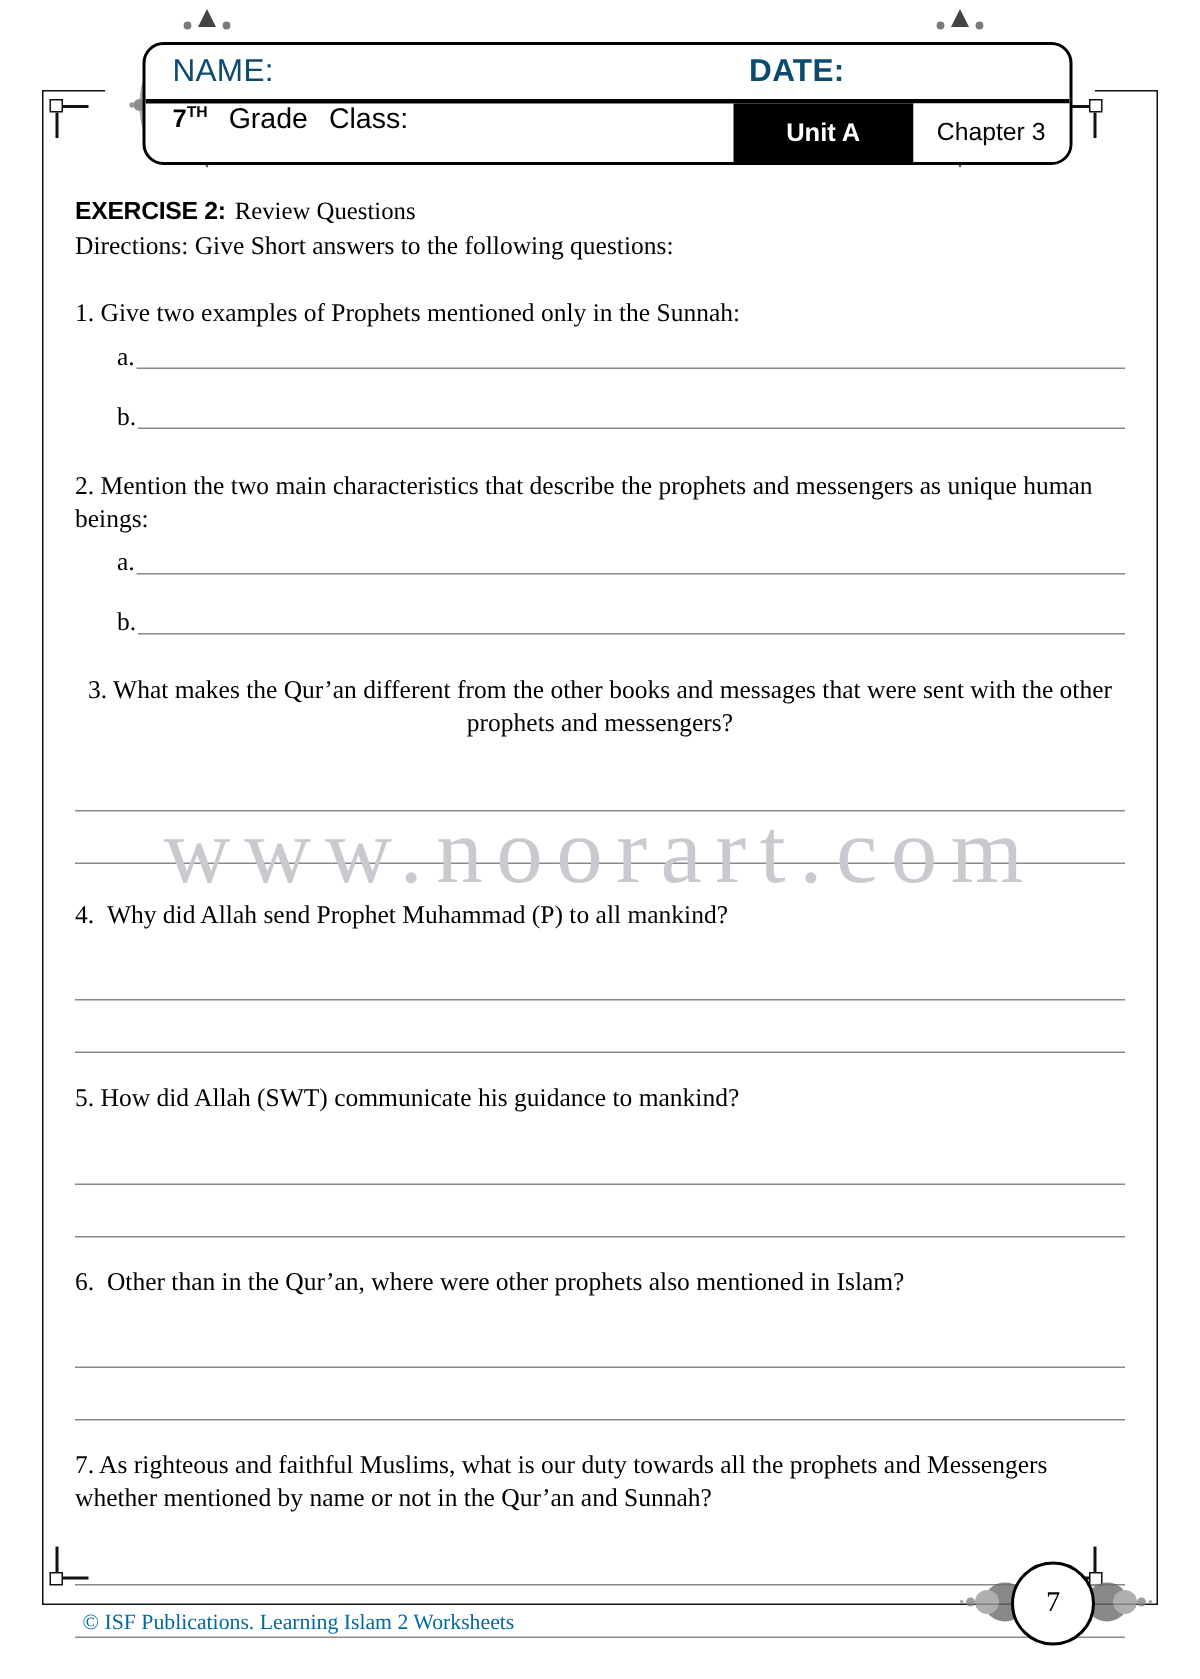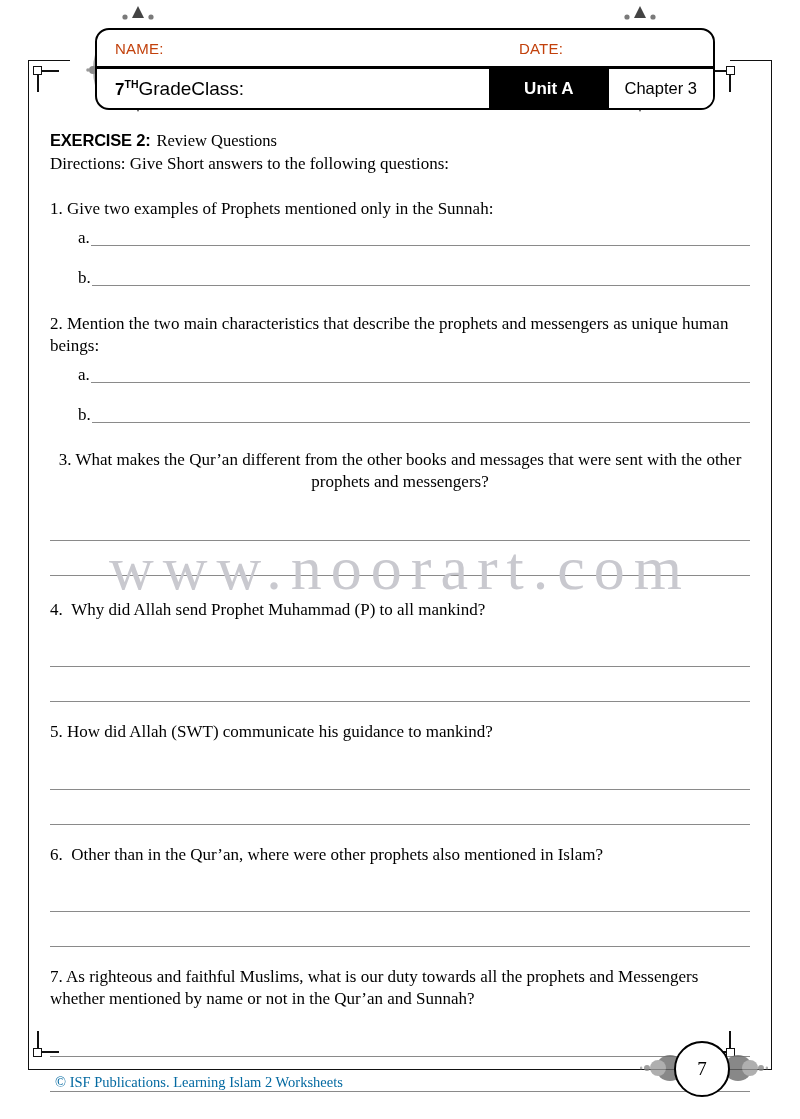--- a/index.html
+++ b/index.html
@@ -91,33 +91,34 @@
   }
   .hb-row-top {
     border-bottom: 3.4px solid #000;
     padding-left: 18px;
   }
   .hb-row-bot {
     padding: 0;
   }
   .hb-label {
     font-family: "Liberation Sans", sans-serif;
-    font-size: 15px;
+    font-size: 21px;
     letter-spacing: 0.2px;
-    color: #c2410c;
+    color: #0c4a6e;
   }
   .hb-name { flex: 0 0 auto; }
   .hb-spacer-a { flex: 1 1 auto; }
-  .hb-date { flex: 0 0 auto; padding-right: 150px; }
+  .hb-date { flex: 0 0 auto; padding-right: 150px; font-weight: bold; }
 
   .hb-grade-cell {
     flex: 1 1 auto;
     padding-left: 18px;
     display: flex;
-    align-items: center;
+    align-items: flex-start;
+    gap: 14px;
     height: 100%;
   }
   .grade-num {
     font-family: "Liberation Sans", sans-serif;
     font-weight: bold;
     font-size: 17px;
   }
   .grade-num sup {
     font-size: 10.5px;
     font-weight: bold;

